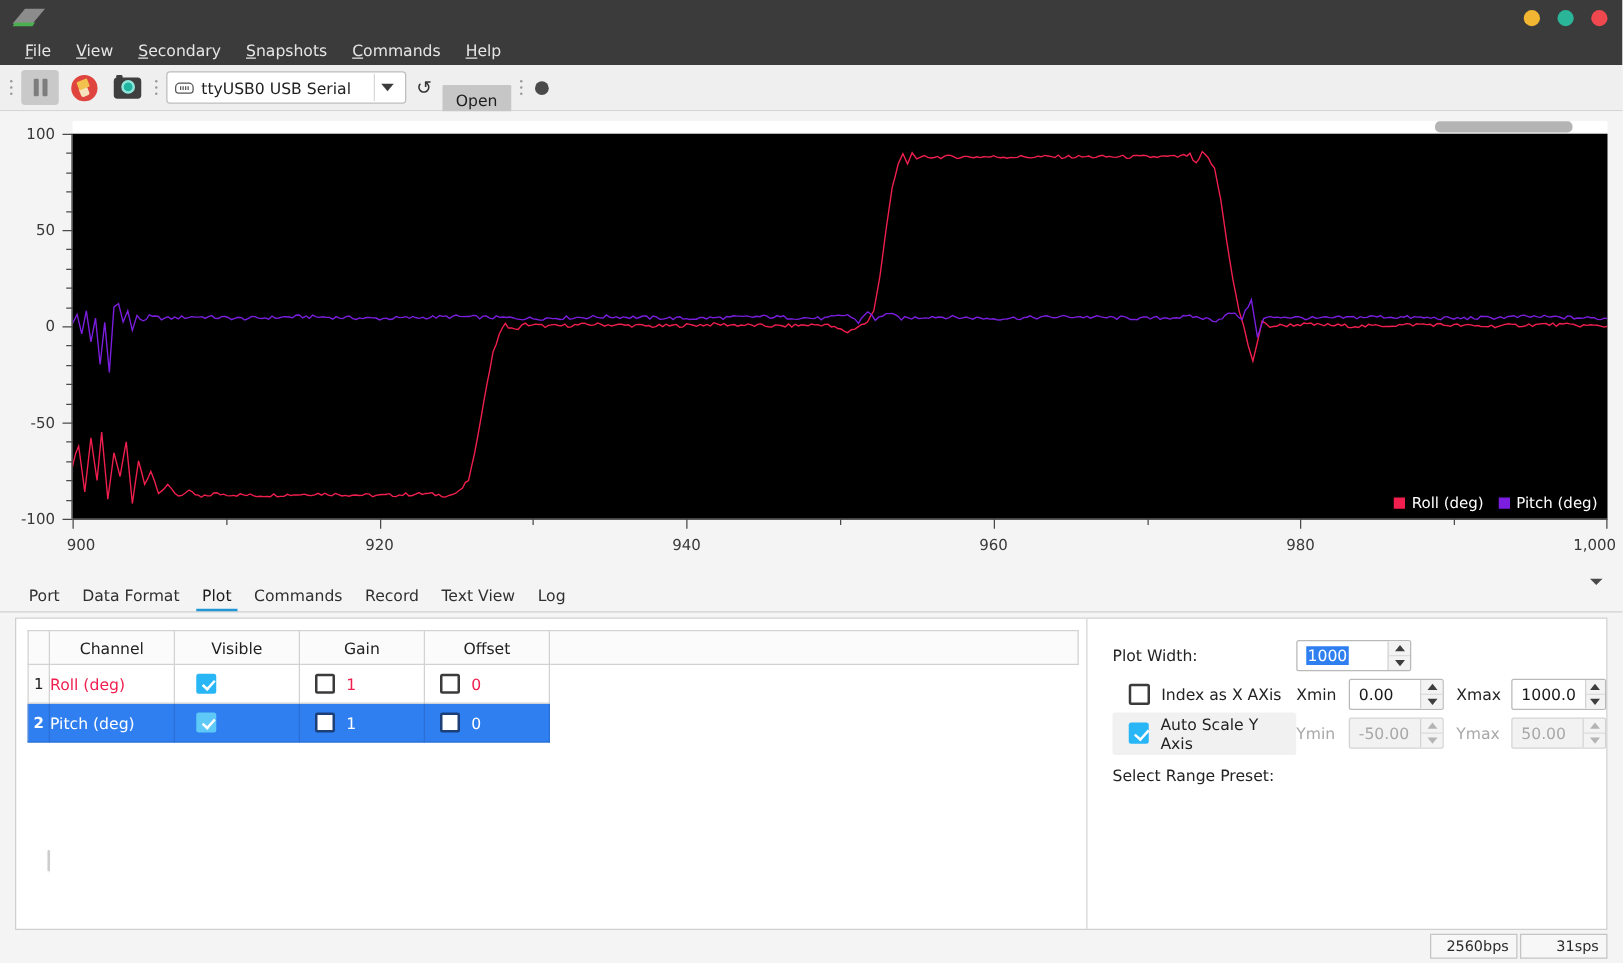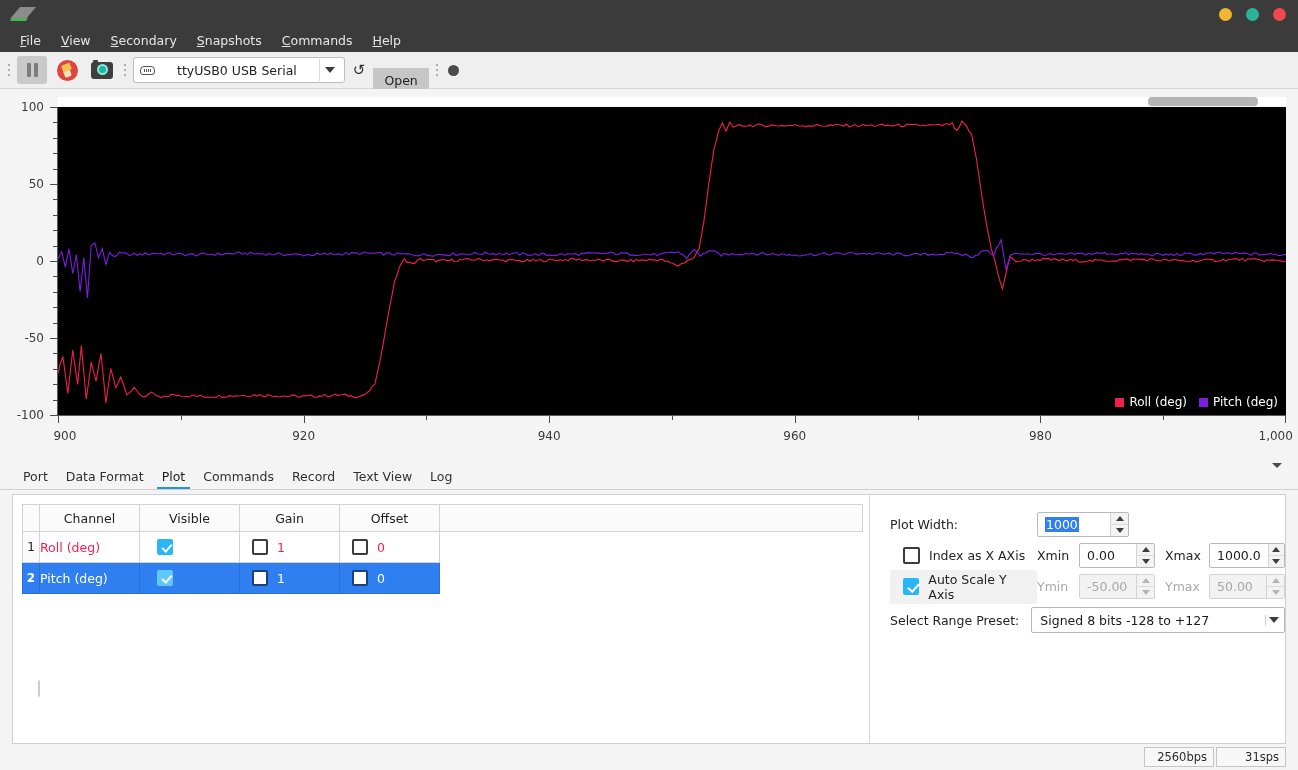--- a/index.html
+++ b/index.html
@@ -58,21 +58,21 @@
     background:#f6e3bd;border-radius:0 0 2px 2px;transform:rotate(-22deg);
   }
   .cam-ic{width:22px;height:17px;background:#3f3f3f;border-radius:3px;position:relative;}
   .cam-ic:before{
     content:"";position:absolute;left:6px;top:2.5px;width:11px;height:11px;border-radius:50%;
     background:#1fb5a0;border:2px solid #8fe6da;box-sizing:border-box;
   }
   .cam-ic:after{content:"";position:absolute;left:2px;top:-2px;width:5px;height:3px;background:#3f3f3f;border-radius:1px;}
   .portbox{
     height:24px;min-width:180px;background:#fff;border:1px solid #bdbdbd;border-radius:3px;
-    display:flex;align-items:center;padding:0 4px 0 6px;gap:22px;
+    display:flex;align-items:center;padding:0 4px 0 6px;gap:6px;
   }
   .conn-ic{
     width:15px;height:9px;border:1.5px solid #555;border-radius:4px 4px 3px 3px;
     display:flex;align-items:center;justify-content:center;gap:1px;box-sizing:border-box;
   }
   .conn-ic i{width:1px;height:3px;background:#555;display:block;}
   .portlabel{flex:1;font-size:12.5px;color:#222;}
   .cb-arrow{
     width:20px;height:22px;display:flex;align-items:center;justify-content:center;
     border-left:1px solid #d9d9d9;
@@ -544,27 +544,20 @@
               </span>
             <span>
                 <i class="ar-dn"></i>
               </span>
           </span>
         </span>
       </div>
 
       <div class="frow" style="height:36px">
         <span class="flabel" style="width:145px">Select Range Preset:</span>
-        <span class="combo" style="width:250px">
-          <span>Signed 8 bits -128 to +127</span>
-          <span class="carr">
-              <b></b>
-              <span class="tri-dn"></span>
-            </span>
-        </span>
       </div>
 
     </div>
   </div>
 
   <div class="statusbar">
     <div class="sfield">2560bps</div>
     <div class="sfield">31sps</div>
   </div>
 

